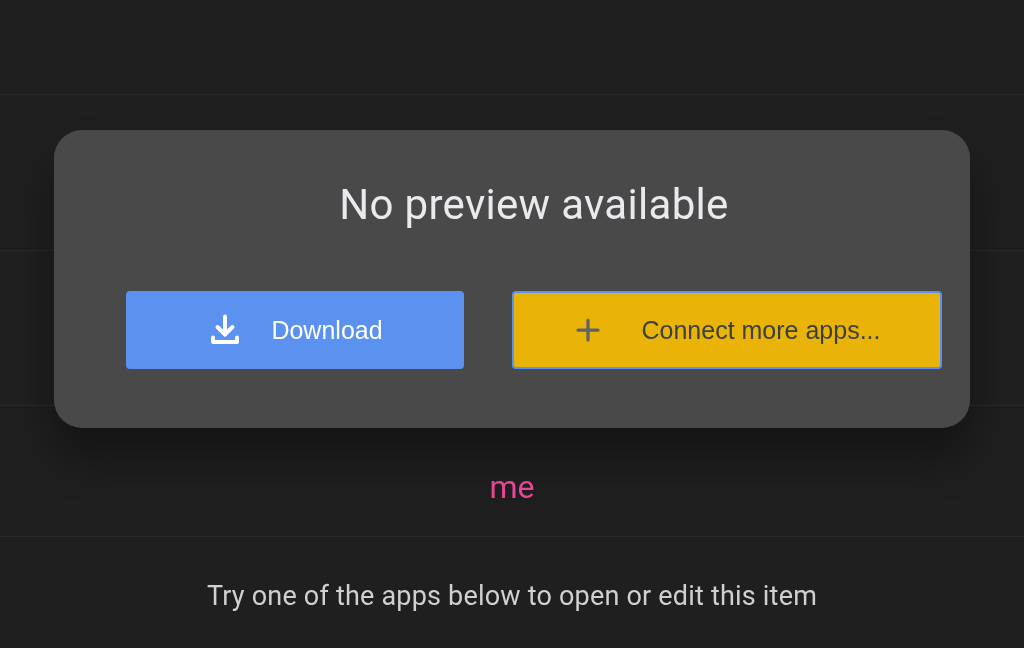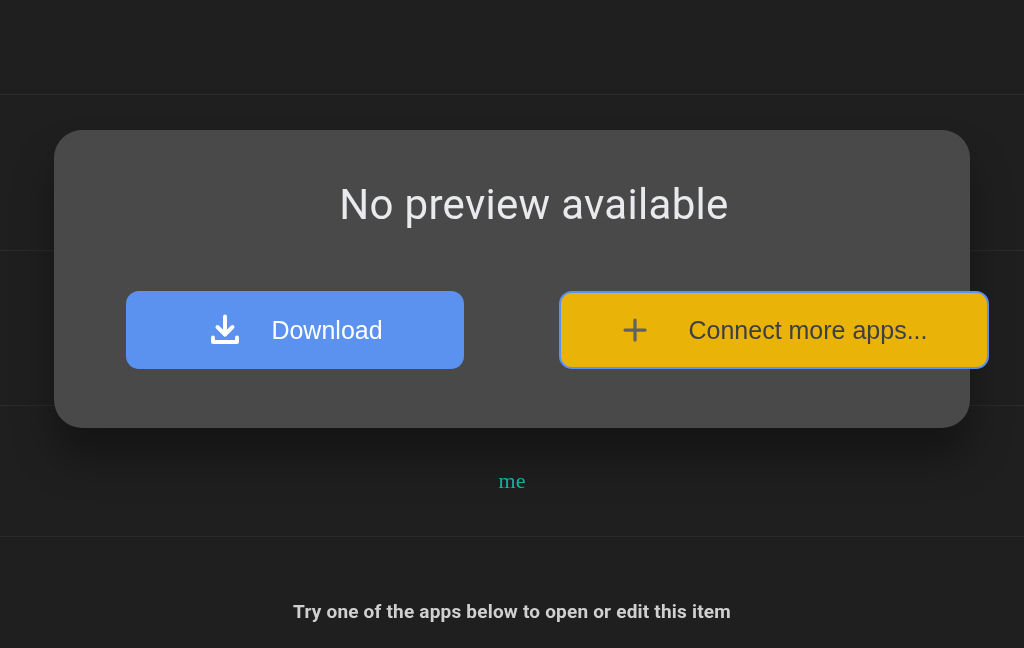--- a/index.html
+++ b/index.html
@@ -28,24 +28,23 @@
     }
     .bg-line-1 { top: 94px; }
     .bg-line-2 { top: 250px; }
     .bg-line-3 { top: 405px; }
     .bg-line-4 { top: 536px; }
     .bg-text {
       position: absolute;
       top: 468px;
       left: 50%;
       transform: translateX(-50%);
-      color: #14b8a6;
-      font-size: 22px;
+      color: #ec4899;
+      font-size: 32px;
       font-weight: 400;
-      font-family: Liberation Serif, serif;
     }
     .card {
       position: absolute;
       top: 130px;
       left: 54px;
       width: 916px;
       height: 298px;
       background: #494949;
       border-radius: 28px;
       display: flex;
@@ -65,27 +64,26 @@
     .button-row {
       display: flex;
       gap: 48px;
       align-items: center;
     }
     .btn {
       display: flex;
       align-items: center;
       justify-content: center;
       height: 78px;
-      border-radius: 13px;
+      border-radius: 4px;
       font-size: 25px;
       font-weight: 500;
       cursor: pointer;
       border: none;
       gap: 28px;
-      margin-left: 47px;
     }
     .btn-download {
       width: 338px;
       background: #5b92f0;
       color: #ffffff;
     }
     .btn-connect {
       width: 430px;
       background: #eab308;
       color: #3c4043;
@@ -93,26 +91,26 @@
       font-weight: 500;
       gap: 38px;
     }
     .icon-wrap {
       display: flex;
       align-items: center;
       justify-content: center;
     }
     .footer-text {
       position: absolute;
-      top: 600px;
+      top: 580px;
       left: 50%;
       transform: translateX(-50%);
       color: #d0d0d0;
-      font-size: 19px;
-      font-weight: 700;
+      font-size: 27px;
+      font-weight: 400;
       letter-spacing: 0.2px;
       white-space: nowrap;
     }
   </style>
 </head>
 <body>
 
 <div class="background-lines">
   <div class="bg-line bg-line-1"></div>
   <div class="bg-line bg-line-2"></div>

